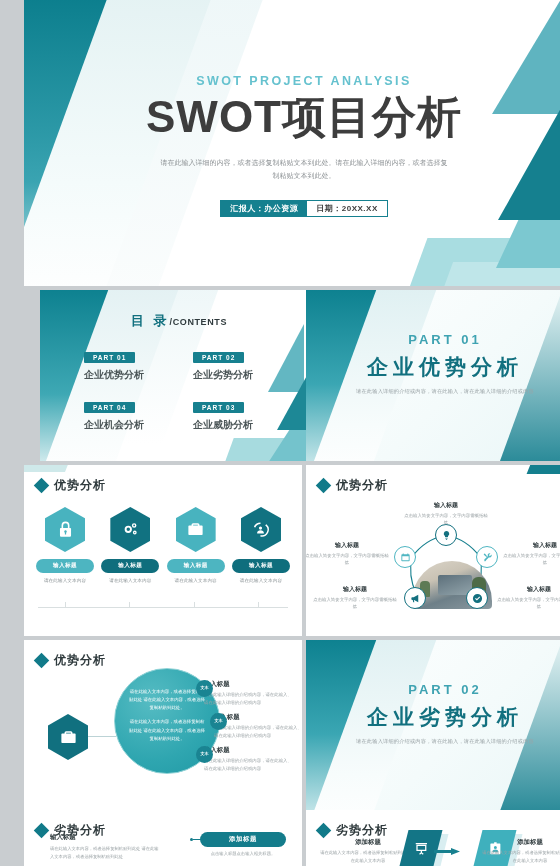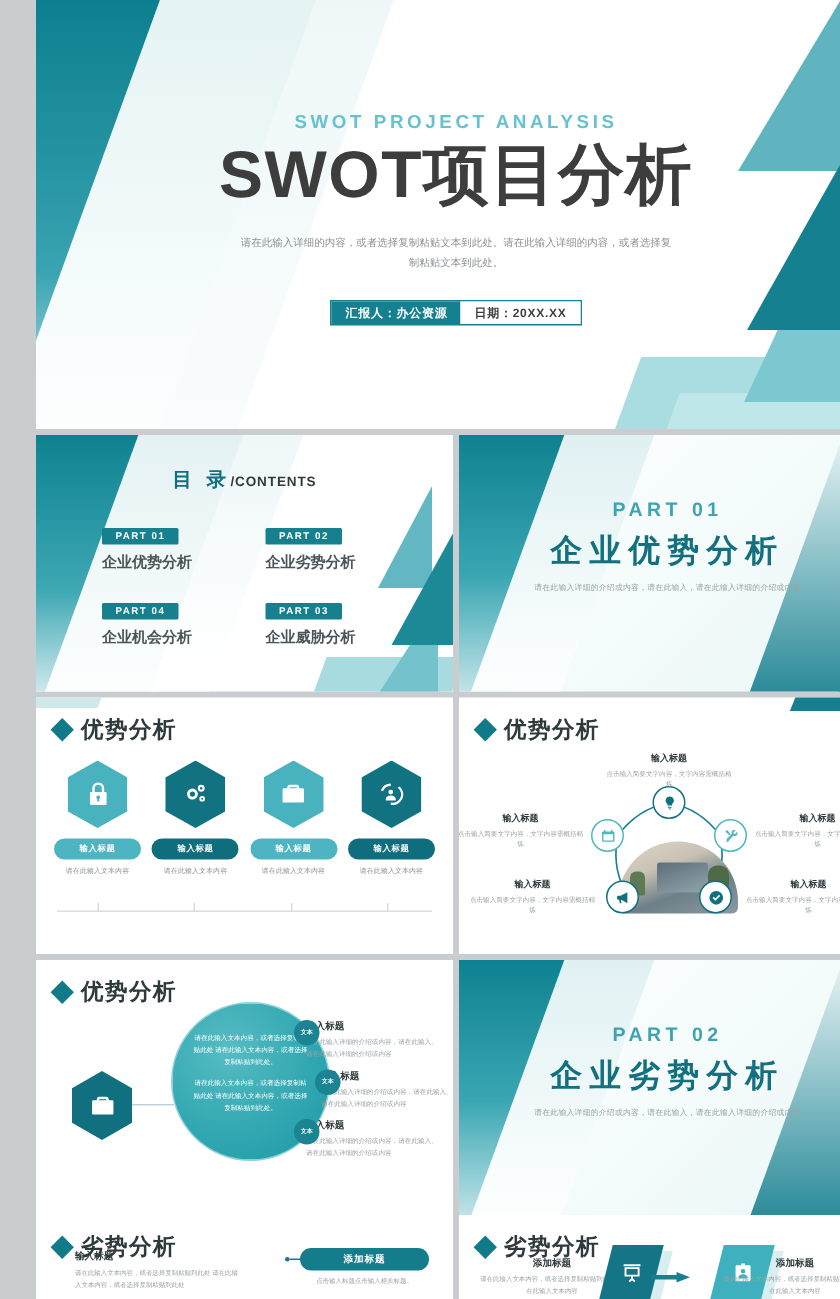--- a/index.html
+++ b/index.html
@@ -92,21 +92,21 @@
   .cv-tag-a {
     background: #15808f; color: #fff; font-size: 8px; font-weight: 700;
     padding: 0 9px; display: flex; align-items: center; letter-spacing: .5px; font-family: Liberation Mono, monospace;
   }
   .cv-tag-b {
     background: #fff; color: #3d3d3d; font-size: 8px; font-weight: 700;
     padding: 0 9px; display: flex; align-items: center; letter-spacing: .5px;
   }
 
   
-  #s-contents { left: 0; top: 290px; }
+  #s-contents { left: 16px; top: 290px; }
   .ct-wedge-dark {
     position:absolute; left: -52px; top: -6px; width: 120px; height: 200px;
     background: linear-gradient(180deg,#0b7f8e 0%, #3ea8b4 55%, #ffffff 100%);
     transform: skewX(-20deg);
   }
   .ct-wedge-pale {
     position:absolute; left: 34px; top: -6px; width: 74px; height: 200px;
     background: linear-gradient(180deg,#e3f1f3 0%, #f8fcfc 70%, #ffffff 100%);
     transform: skewX(-20deg);
   }
@@ -178,21 +178,21 @@
   .pt-title {
     color: #12707f; font-size: 21px; font-weight: 700; letter-spacing: 5px; margin-top: 6px;
   }
   .pt-desc { color: #9aa3a6; font-size: 5.2px; margin-top: 7px; letter-spacing: .2px; }
 
   
   .hdr { position: absolute; left: 12px; top: 12px; display: flex; align-items: center; gap: 7px; z-index: 6;}
   .diamond {
     width: 11px; height: 11px; background: #117a89; transform: rotate(45deg);
   }
-  .hdr-title { color: #2f3a3d; font-size: 15px; font-weight: 700; letter-spacing: 1px; }
+  .hdr-title { color: #2f3a3d; font-size: 12px; font-weight: 700; letter-spacing: 1px; }
 
   
   .corner-accent {
     position: absolute; right: -3px; top: -3px; width: 58px; height: 12px;
     background: #157f8e; transform: skewX(-22deg);
   }
   .corner-accent2 {
     position: absolute; left: -3px; top: -3px; width: 46px; height: 10px;
     background: #cfe9ea; transform: skewX(-22deg);
   }

